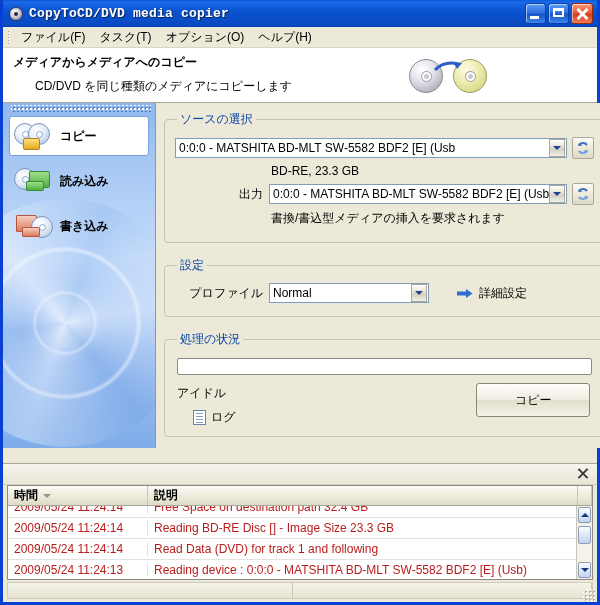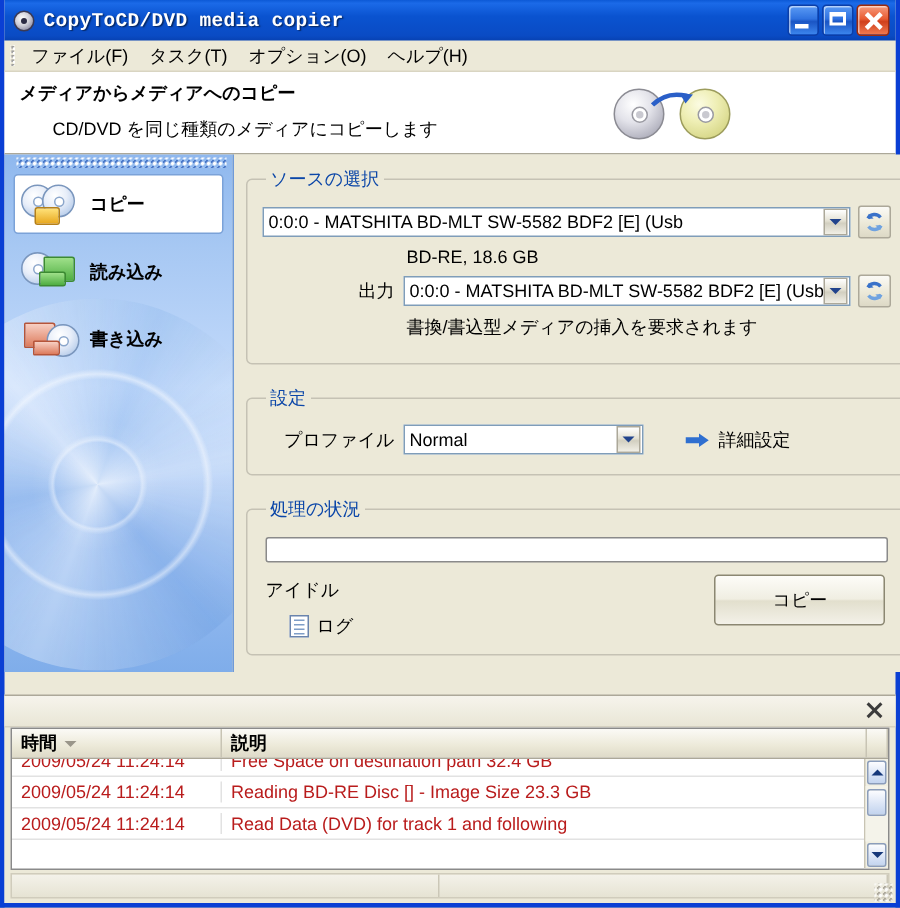--- a/index.html
+++ b/index.html
@@ -405,21 +405,21 @@
           <div class="refresh-btn">
             <svg width="14" height="14" viewBox="0 0 14 14">
               <path d="M11 4 A5 5 0 0 0 2.6 4.6" stroke="#3a72c9" stroke-width="2.2" fill="none"></path>
               <path d="M3 1.5 L3 5 L6.4 4.6 Z" fill="#3a72c9"></path>
               <path d="M3 10 A5 5 0 0 0 11.4 9.4" stroke="#6fa2e0" stroke-width="2.2" fill="none"></path>
               <path d="M11 12.5 L11 9 L7.6 9.4 Z" fill="#6fa2e0"></path>
             </svg>
           </div>
         </div>
 
-        <div class="note">BD-RE, 18.6 GB</div>
+        <div class="note">BD-RE, 23.3 GB</div>
 
         <div class="row">
           <div class="lbl lbl-io">出力</div>
           <div class="combo">
             <span class="val">0:0:0 - MATSHITA BD-MLT SW-5582 BDF2 [E] (Usb</span>
             <span class="arrowbox">
                 <i class="chev"></i>
               </span>
           </div>
           <div class="refresh-btn">
@@ -496,20 +496,24 @@
             <div class="c-desc">Free Space on destination path 32.4 GB</div>
           </div>
           <div class="log-row">
             <div class="c-time">2009/05/24 11:24:14</div>
             <div class="c-desc">Reading BD-RE Disc [] - Image Size 23.3 GB</div>
           </div>
           <div class="log-row">
             <div class="c-time">2009/05/24 11:24:14</div>
             <div class="c-desc">Read Data (DVD) for track 1 and following</div>
           </div>
+          <div class="log-row">
+            <div class="c-time">2009/05/24 11:24:13</div>
+            <div class="c-desc">Reading device : 0:0:0 - MATSHITA BD-MLT SW-5582 BDF2 [E] (Usb)</div>
+          </div>
 
         </div>
 
         <div class="vscroll">
           <div class="sc-btn">
               <i class="sc-up"></i>
             </div>
           <div class="sc-track">
             <div class="sc-thumb"></div>
           </div>

